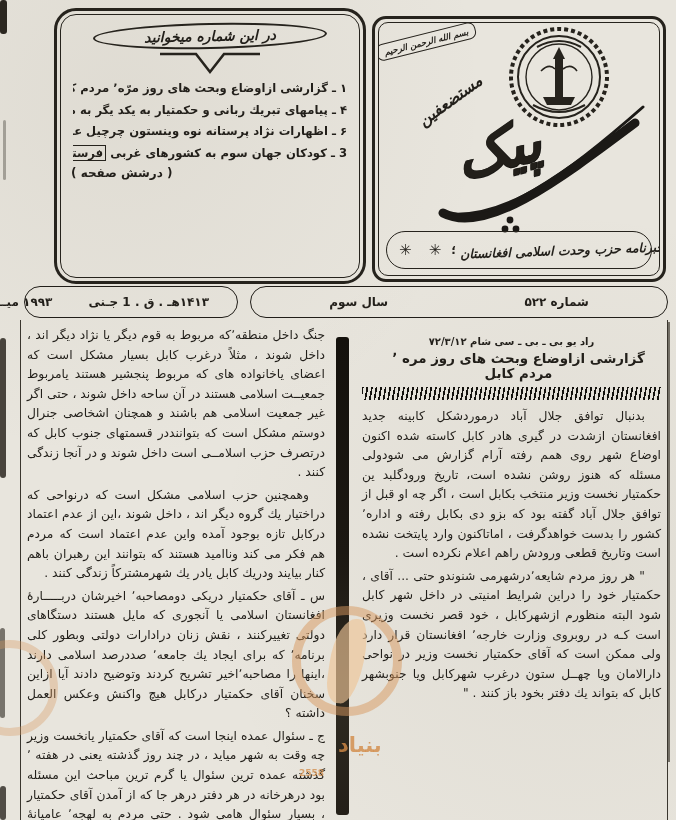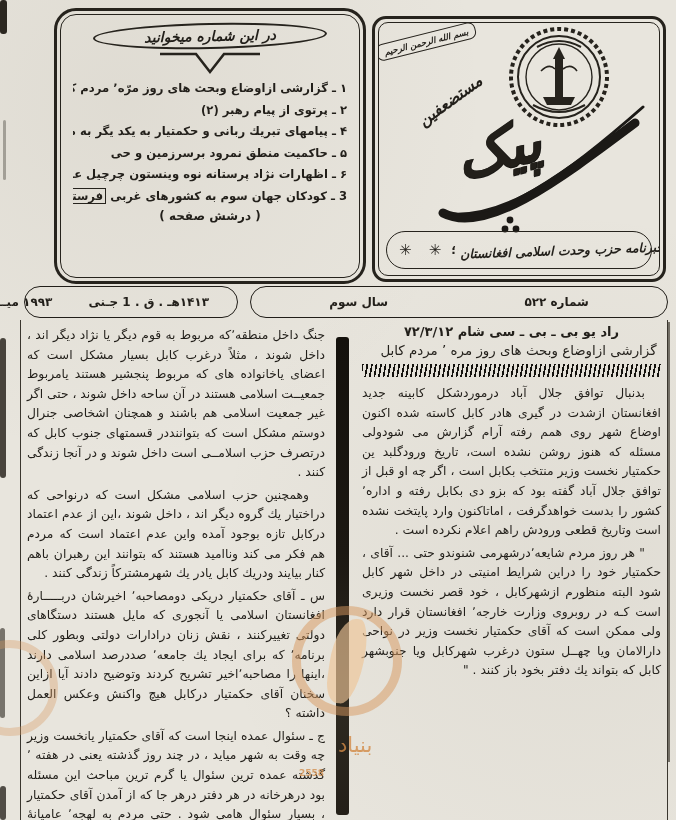--- a/index.html
+++ b/index.html
@@ -40,21 +40,21 @@
     padding:3px 6px;transform:rotate(-1.2deg);
     letter-spacing:1px;
   }
   .toc-arrow{display:block;margin:1px auto 2px auto;}
   .toc-list{list-style:none;margin:2px 0 0 0;padding:0 2px;direction:rtl;text-align:right;}
   .toc-list li{
     font-size:11.6px;font-weight:bold;line-height:21.5px;
     white-space:nowrap;overflow:hidden;
   }
   .boxed-word{border:1px solid #26231d;padding:0 2px;}
-  .toc-footer{direction:rtl;text-align:center;font-size:12px;font-weight:bold;margin-top:2px;}
+  .toc-footer{direction:rtl;text-align:left;font-size:12px;font-weight:bold;margin-top:2px;}
 
   
   .masthead-box{
     position:absolute;left:372px;top:16px;width:294px;height:266px;
     border:3px solid #26231d;border-radius:14px;box-sizing:border-box;padding:3px;
   }
   .masthead-inner{
     position:relative;width:100%;height:100%;box-sizing:border-box;
     border:1px solid #26231d;border-radius:10px;overflow:hidden;
   }
@@ -108,22 +108,22 @@
   .col-left{left:20px;width:313px;padding:6px 8px 0 6px;border-left:1px solid #3a362e;}
   .col-left::before{
     content:"";position:absolute;left:-6px;top:0;bottom:0;width:1px;background:#3a362e;
   }
   .col-right{left:354px;width:314px;padding:2px 6px 0 8px;border-right:1.5px solid #3a362e;}
   .divider-bar{
     position:absolute;left:336px;top:337px;width:13px;height:478px;
     background:linear-gradient(180deg,#14110c 0%, #1c1812 45%, #2e2a21 75%, #241f18 100%);
     border-radius:3px;
   }
-  .kicker{direction:rtl;text-align:center;font-size:13px;font-weight:bold;margin:2px 0 4px 0;}
-  .headline{direction:rtl;text-align:center;font-size:13.4px;font-weight:normal;margin:2px 0 6px 14px;}
+  .kicker{direction:rtl;text-align:center;font-size:10px;font-weight:bold;margin:14px 0 4px 0;}
+  .headline{direction:rtl;text-align:center;font-size:13.4px;font-weight:bold;margin:2px 0 6px 14px;}
   .hatch{
     height:13px;margin:2px 0 7px 0;
     background:repeating-linear-gradient(100deg,#14120e 0 1.7px, transparent 1.7px 4.5px);
   }
   .col p{
     direction:rtl;text-align:justify;
     font-size:12.3px;line-height:19.6px;margin:0 0 3px 0;
     text-indent:16px;
   }
   .col p.no-indent{text-indent:0;}
@@ -138,21 +138,21 @@
     left:330px;top:618px;width:34px;height:86px;
     background:rgba(238,196,150,.65);
     border-radius:70% 30% 60% 40% / 60% 40% 70% 30%;
     transform:rotate(8deg);
   }
   .wm-circle2{
     left:-38px;top:640px;width:96px;height:96px;border-radius:50%;
     border:8px solid rgba(216,152,94,.35);box-sizing:border-box;
   }
   .wm-label{
-    left:338px;top:733px;font-size:21px;font-weight:normal;
+    left:338px;top:733px;font-size:21px;font-weight:bold;
     color:rgba(210,138,70,.8);direction:rtl;letter-spacing:1px;
   }
   .wm-year{
     left:299px;top:768px;font-size:9px;font-weight:bold;
     color:rgba(210,138,70,.75);
   }
 
   .edge-line-right{position:absolute;left:668px;top:322px;width:1.5px;height:440px;background:#433e34;opacity:.7;}
 </style>
 </head>
@@ -167,23 +167,21 @@
   <div class="gutter-mark g5"></div>
 
   <div class="toc-box">
     <div class="toc-inner">
       <div class="toc-oval">در این شماره میخوانید</div>
       <svg class="toc-arrow" width="104" height="26" viewBox="0 0 104 26">
         <path d="M2 4 H38 L52 22 L66 4 H102" fill="none" stroke="#26231d" stroke-width="2.6"></path>
       </svg>
       <ul class="toc-list">
         <li>۱ ـ گزارشی ازاوضاع وبحث های روز مرّه٬ مردم کابل</li>
-        <li>۲ ـ پرتوی از پیام رهبر (۲)</li>
         <li>۴ ـ پیامهای تبریك ربانی و حکمتیار به یکد یگر به مناسبت</li>
-        <li>۵ ـ حاکمیت منطق نمرود برسرزمین و حی</li>
         <li>۶ ـ اظهارات نژاد پرستانه نوه وینستون چرچیل علیـــه ...</li>
         <li><span>3 ـ کودکان جهان سوم به کشورهای غربی</span> <span class="boxed-word">فرستاده می شود</span></li>
       </ul>
       <div class="toc-footer">( درشش صفحه )</div>
     </div>
   </div>
 
   <div class="masthead-box">
     <div class="masthead-inner">
       <div class="bismillah">بسم الله الرحمن الرحیم</div>

